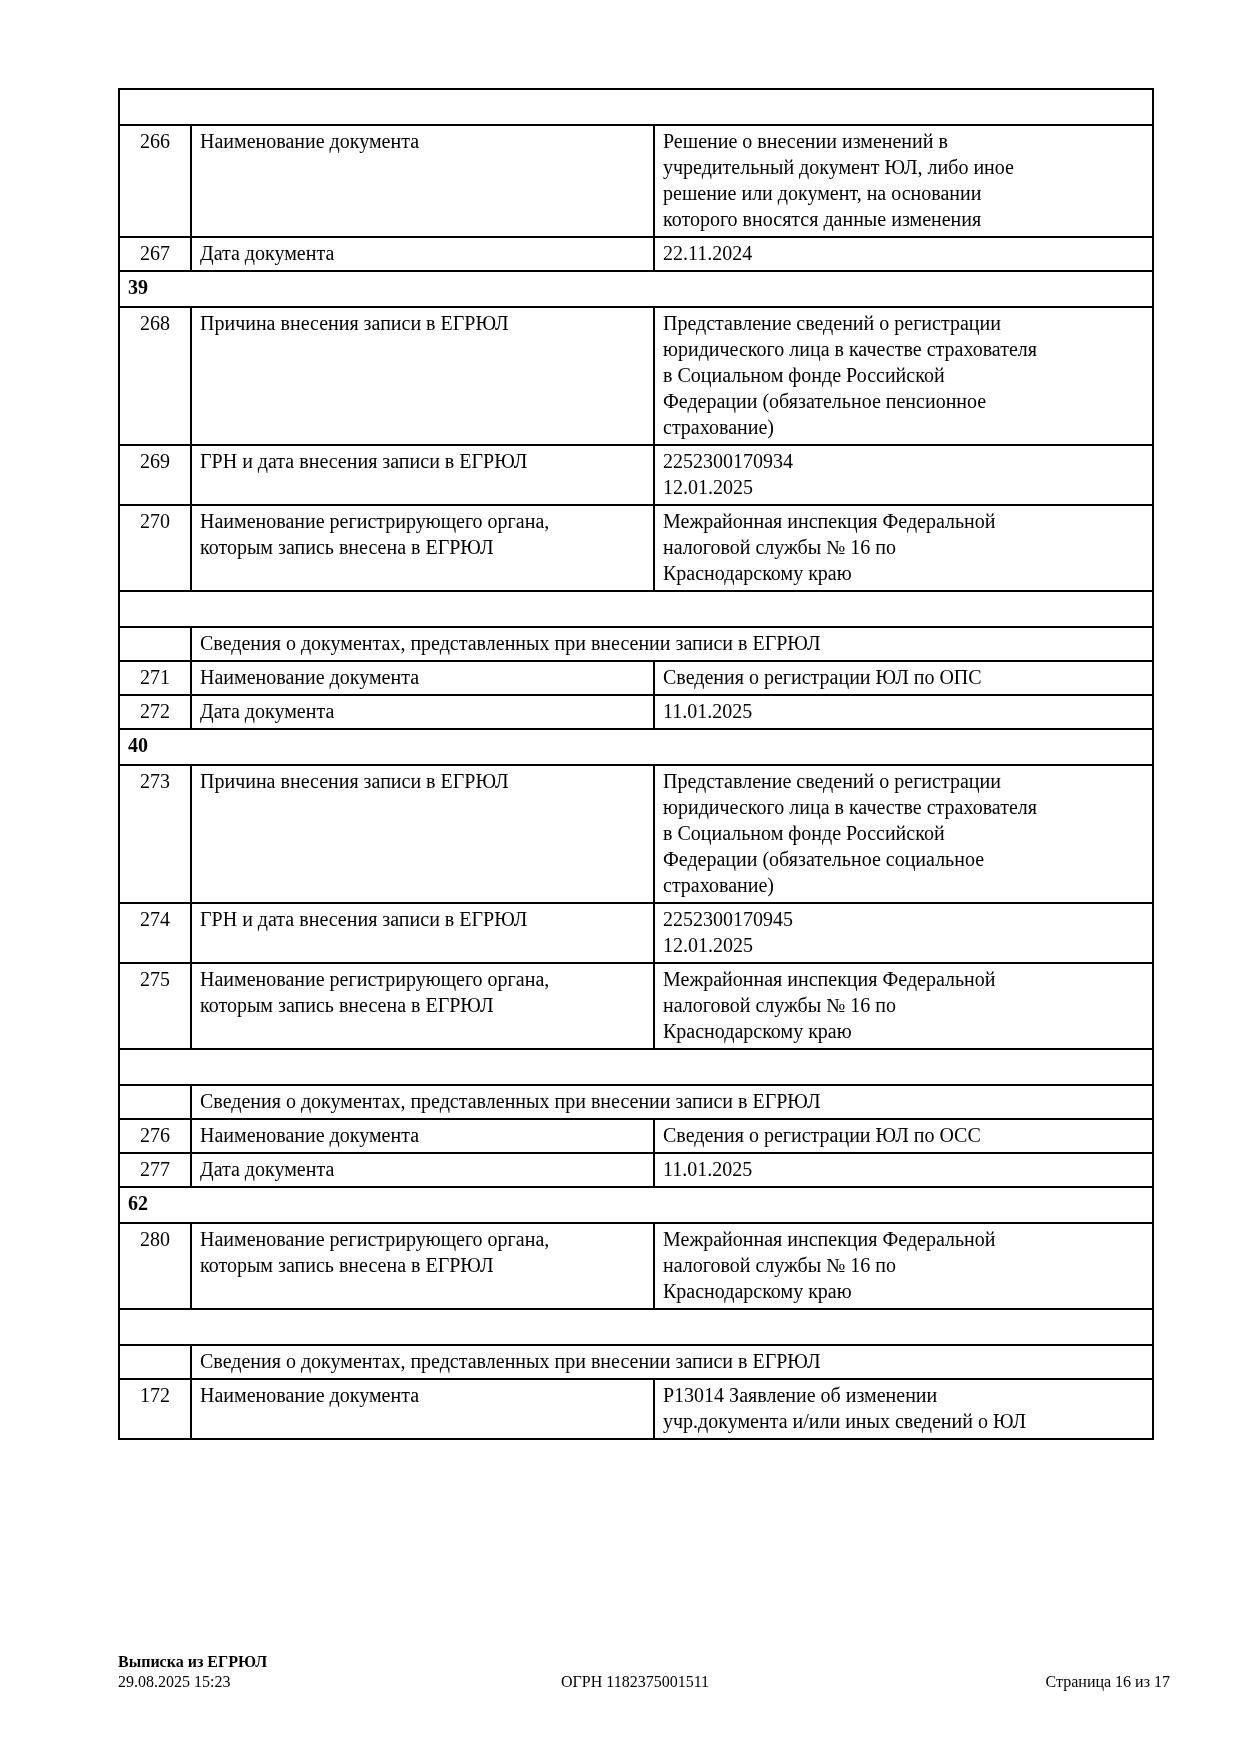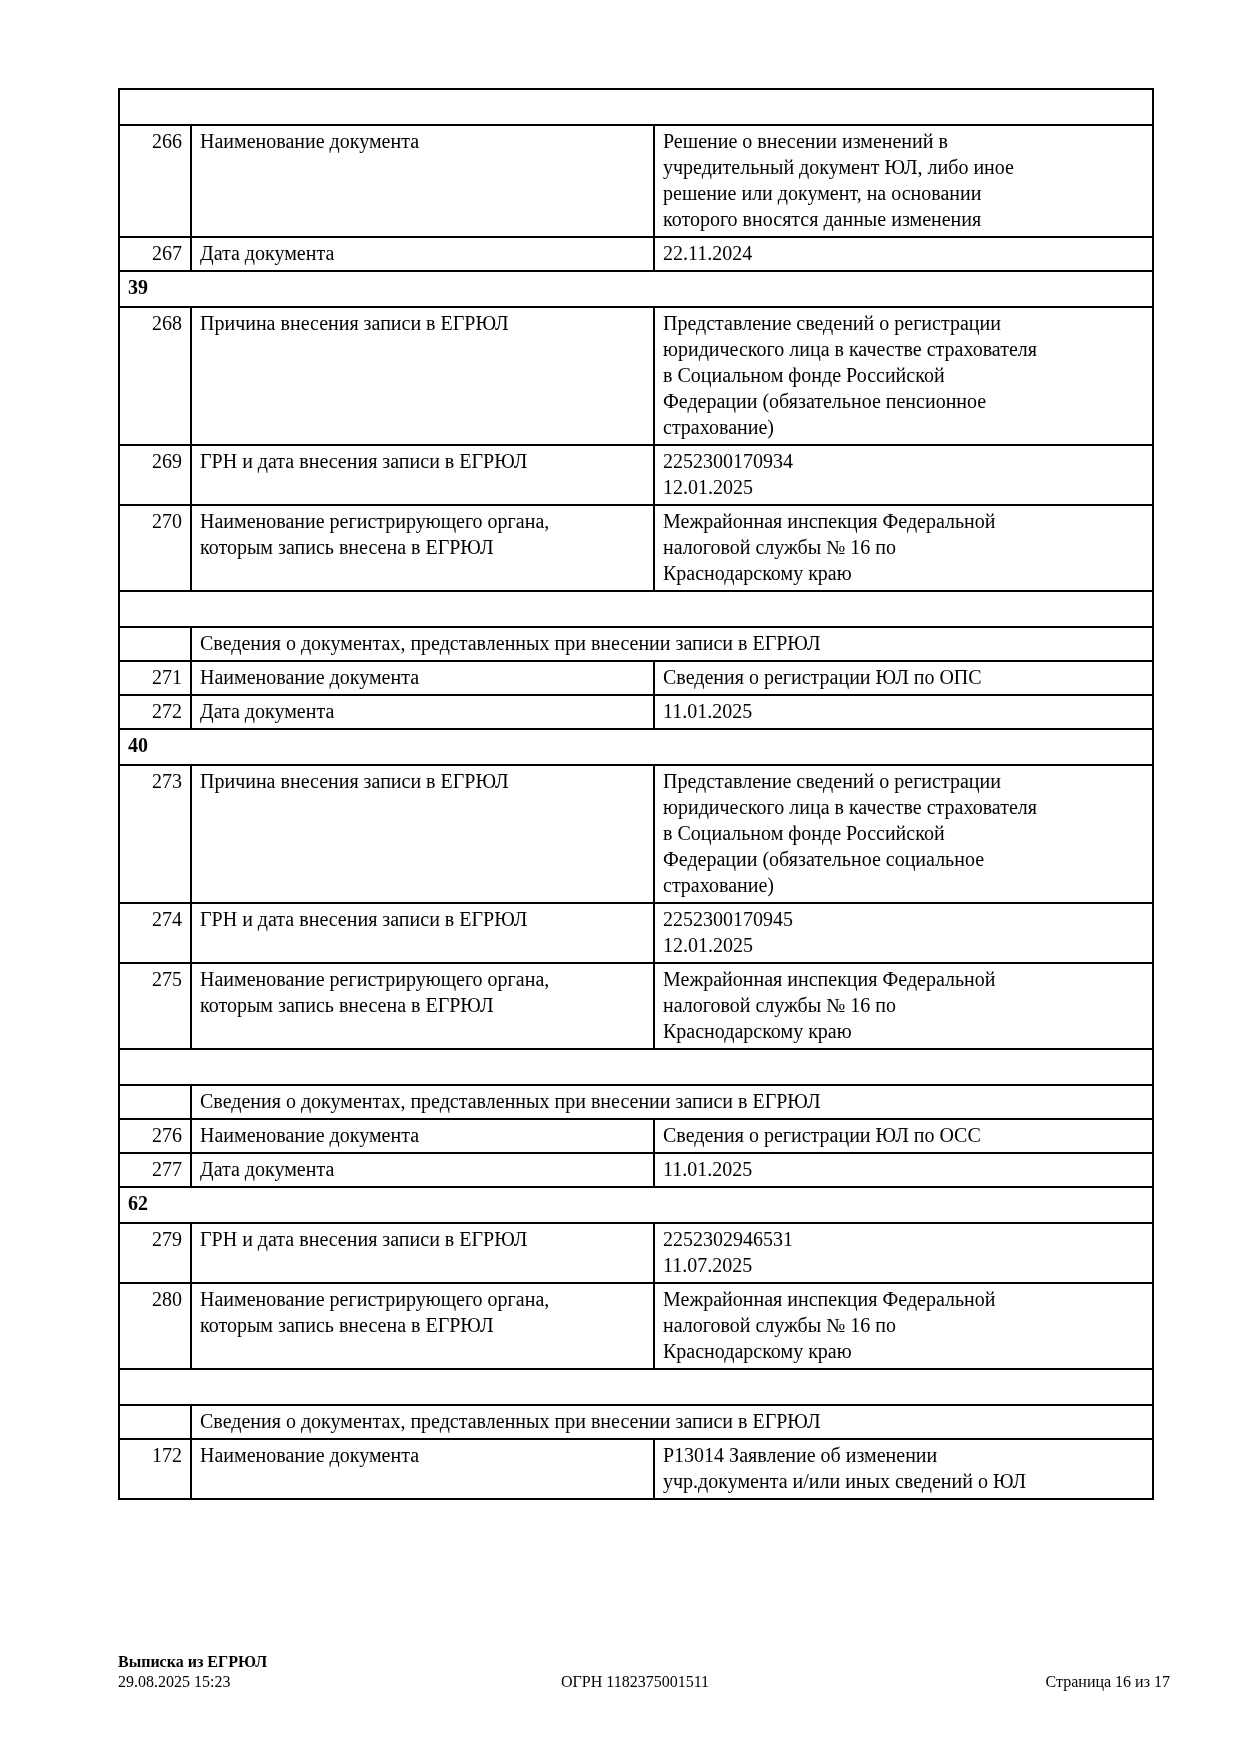--- a/index.html
+++ b/index.html
@@ -25,21 +25,21 @@
   }
   .egrul-table td {
     border: 2px solid #000000;
     vertical-align: top;
     font-size: 20px;
     line-height: 26px;
     padding: 2px 8px 4px 8px;
     overflow: hidden;
   }
   .c-num {
-    text-align: right;
+    text-align: center;
     padding-left: 2px;
     padding-right: 2px;
   }
   .c-label, .c-val, .c-sub {
     white-space: pre-line;
     margin-top: 16px;
   }
   .r-section td {
     text-align: left;
     font-weight: bold;
@@ -187,26 +187,20 @@
         <td class="c-label">Наименование документа</td>
         <td class="c-val">Сведения о регистрации ЮЛ по ОСС</td>
       </tr>
       <tr>
         <td class="c-num">277</td>
         <td class="c-label">Дата документа</td>
         <td class="c-val">11.01.2025</td>
       </tr>
       <tr class="r-section">
         <td colspan="3">62</td>
-      </tr>
-      <tr>
-        <td class="c-num">279</td>
-        <td class="c-label">ГРН и дата внесения записи в ЕГРЮЛ</td>
-        <td class="c-val">2252302946531
-11.07.2025</td>
       </tr>
       <tr>
         <td class="c-num">280</td>
         <td class="c-label">Наименование регистрирующего органа,
 которым запись внесена в ЕГРЮЛ</td>
         <td class="c-val">Межрайонная инспекция Федеральной
 налоговой службы № 16 по
 Краснодарскому краю</td>
       </tr>
       <tr class="r-spacer">

